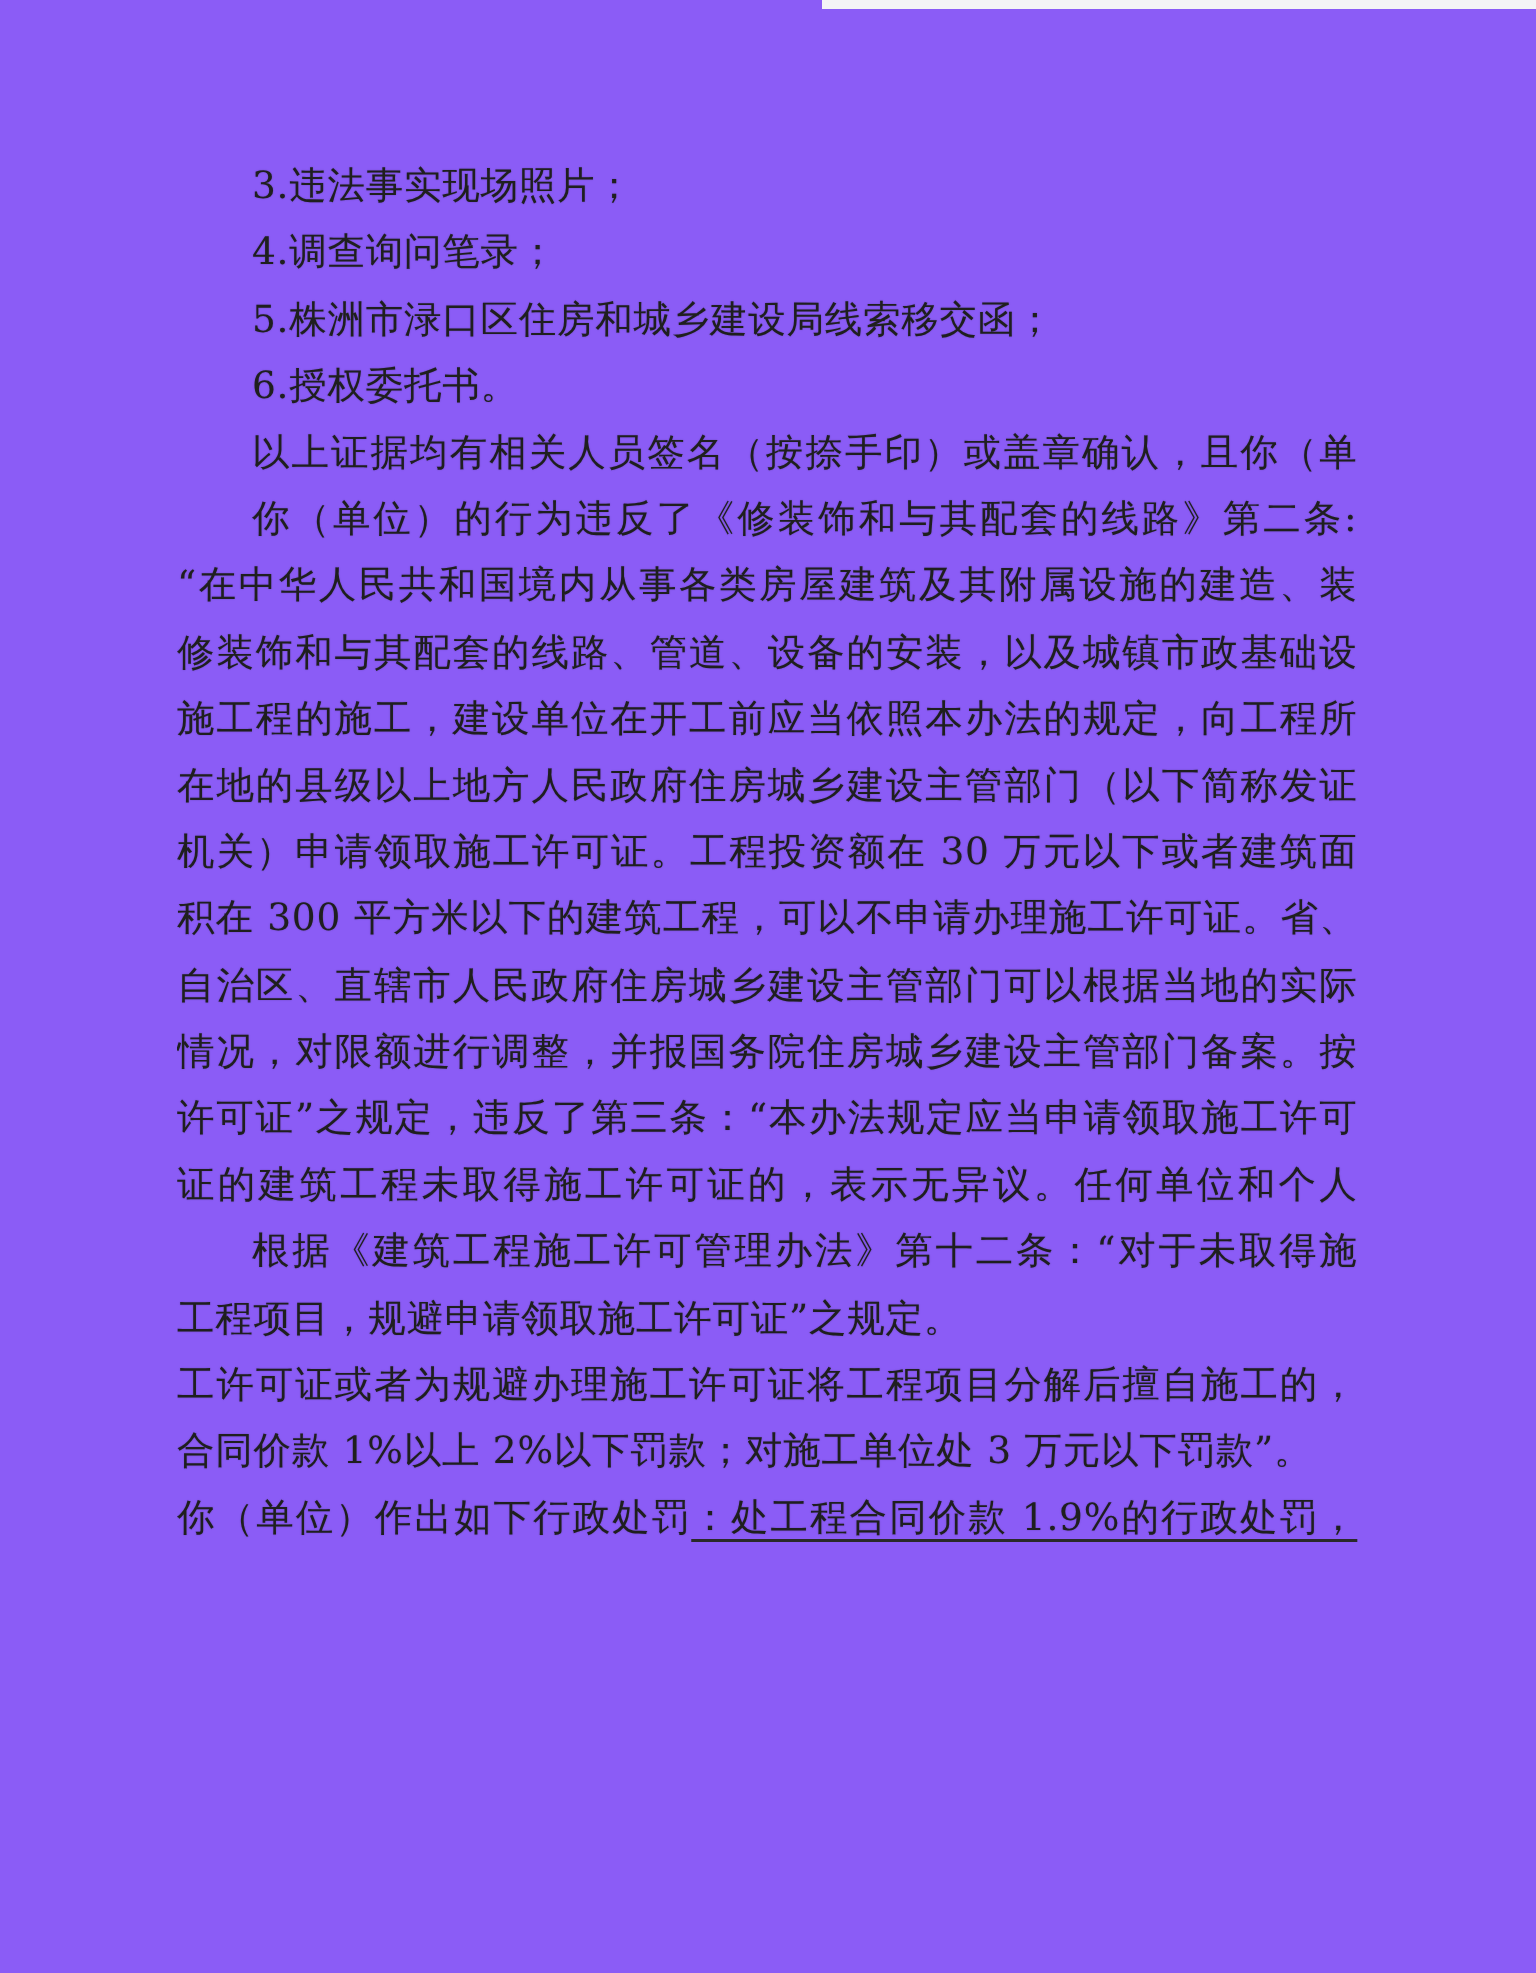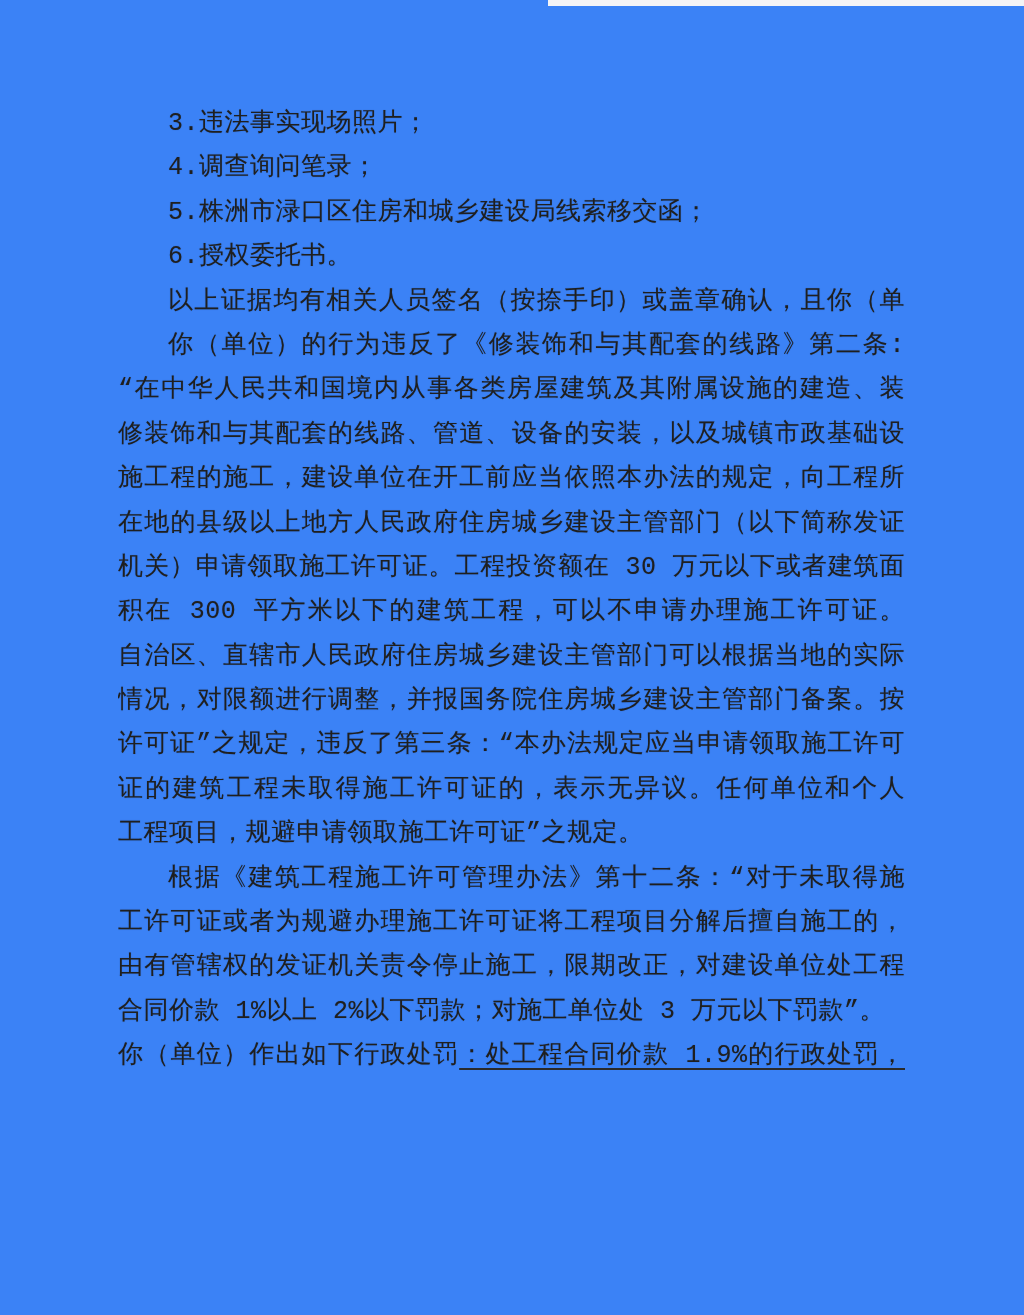--- a/index.html
+++ b/index.html
@@ -55,39 +55,38 @@
   .underlined {
     text-decoration: underline;
     text-decoration-thickness: 2px;
     text-underline-offset: 6px;
     text-decoration-color: #2a2a2a;
   }
 </style>
 </head>
 <body>
 
-<div class="page" style="background: #3b82f6; font-family: Liberation Mono, monospace;">
+<div class="page" style="background: #8b5cf6;">
   <div class="scan-strip" style="background: rgb(244, 244, 246);"></div>
   <div class="doc-body" style="color: rgb(31, 31, 31);">
       <div class="line indent"><span>3.违法事实现场照片；</span></div>
       <div class="line indent"><span>4.调查询问笔录；</span></div>
       <div class="line indent"><span>5.株洲市渌口区住房和城乡建设局线索移交函；</span></div>
       <div class="line indent"><span>6.授权委托书。</span></div>
       <div class="line indent fill"><span>以上证据均有相关人员签名（按捺手印）或盖章确认，且你（单</span></div>
       <div class="line indent fill"><span>你（单位）的行为违反了《修装饰和与其配套的线路》第二条:</span></div>
       <div class="line fill"><span>“在中华人民共和国境内从事各类房屋建筑及其附属设施的建造、装</span></div>
       <div class="line fill"><span>修装饰和与其配套的线路、管道、设备的安装，以及城镇市政基础设</span></div>
       <div class="line fill"><span>施工程的施工，建设单位在开工前应当依照本办法的规定，向工程所</span></div>
       <div class="line fill"><span>在地的县级以上地方人民政府住房城乡建设主管部门（以下简称发证</span></div>
       <div class="line fill"><span>机关）申请领取施工许可证。工程投资额在 30 万元以下或者建筑面</span></div>
       <div class="line fill"><span>积在 300 平方米以下的建筑工程，可以不申请办理施工许可证。省、</span></div>
       <div class="line fill"><span>自治区、直辖市人民政府住房城乡建设主管部门可以根据当地的实际</span></div>
       <div class="line fill"><span>情况，对限额进行调整，并报国务院住房城乡建设主管部门备案。按</span></div>
       <div class="line fill"><span>许可证”之规定，违反了第三条：“本办法规定应当申请领取施工许可</span></div>
       <div class="line fill"><span>证的建筑工程未取得施工许可证的，表示无异议。任何单位和个人</span></div>
+      <div class="line indent fill"><span>根据《建筑工程施工许可管理办法》第十二条：“对于未取得施</span></div>
       <div class="line"><span>工程项目，规避申请领取施工许可证”之规定。</span></div>
-      <div class="line indent fill"><span>根据《建筑工程施工许可管理办法》第十二条：“对于未取得施</span></div>
       <div class="line fill"><span>工许可证或者为规避办理施工许可证将工程项目分解后擅自施工的，</span></div>
-      <div class="line fill"><span>由有管辖权的发证机关责令停止施工，限期改正，对建设单位处工程</span></div>
       <div class="line"><span>合同价款 1%以上 2%以下罚款；对施工单位处 3 万元以下罚款”。</span></div>
       <div class="line fill"><span>你（单位）作出如下行政处罚</span><span class="underlined" style="text-decoration-color: rgb(42, 42, 42);">：处工程合同价款 1.9%的行政处罚，</span></div>
     </div>
 </div>
 
 </body></html>

